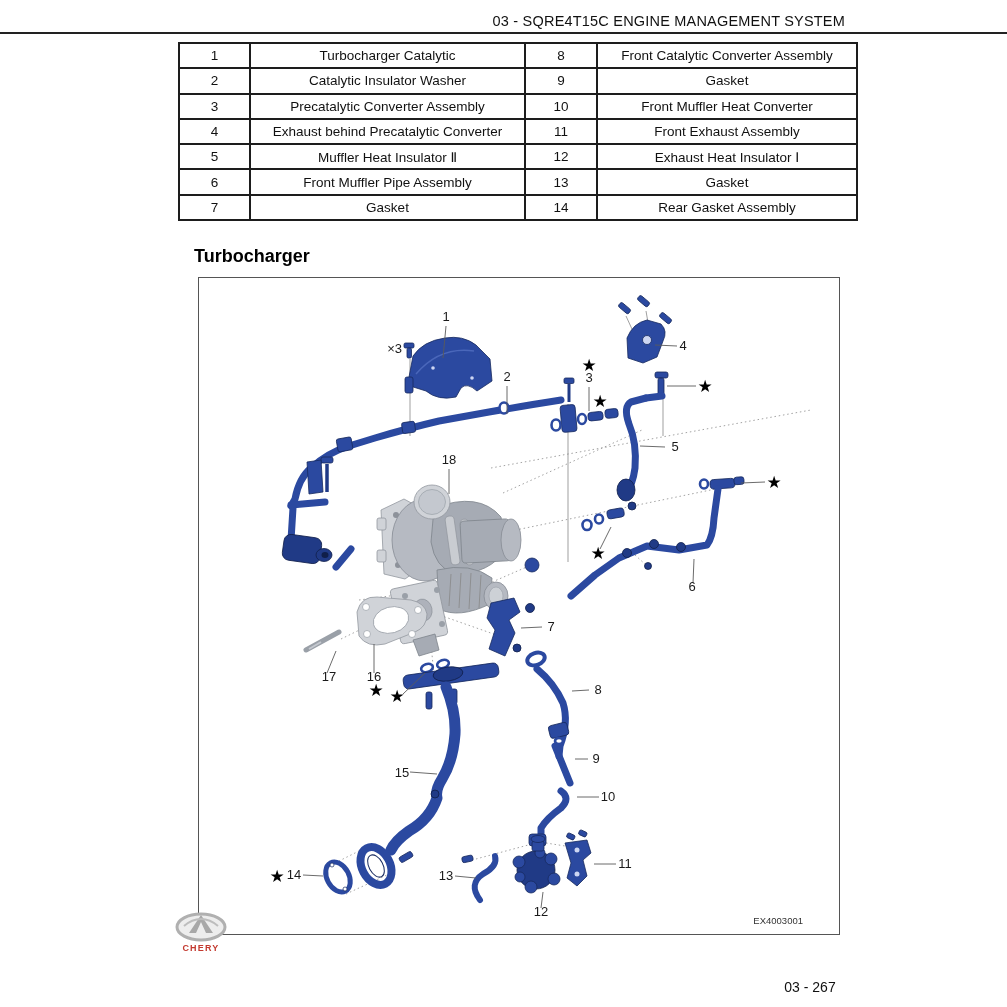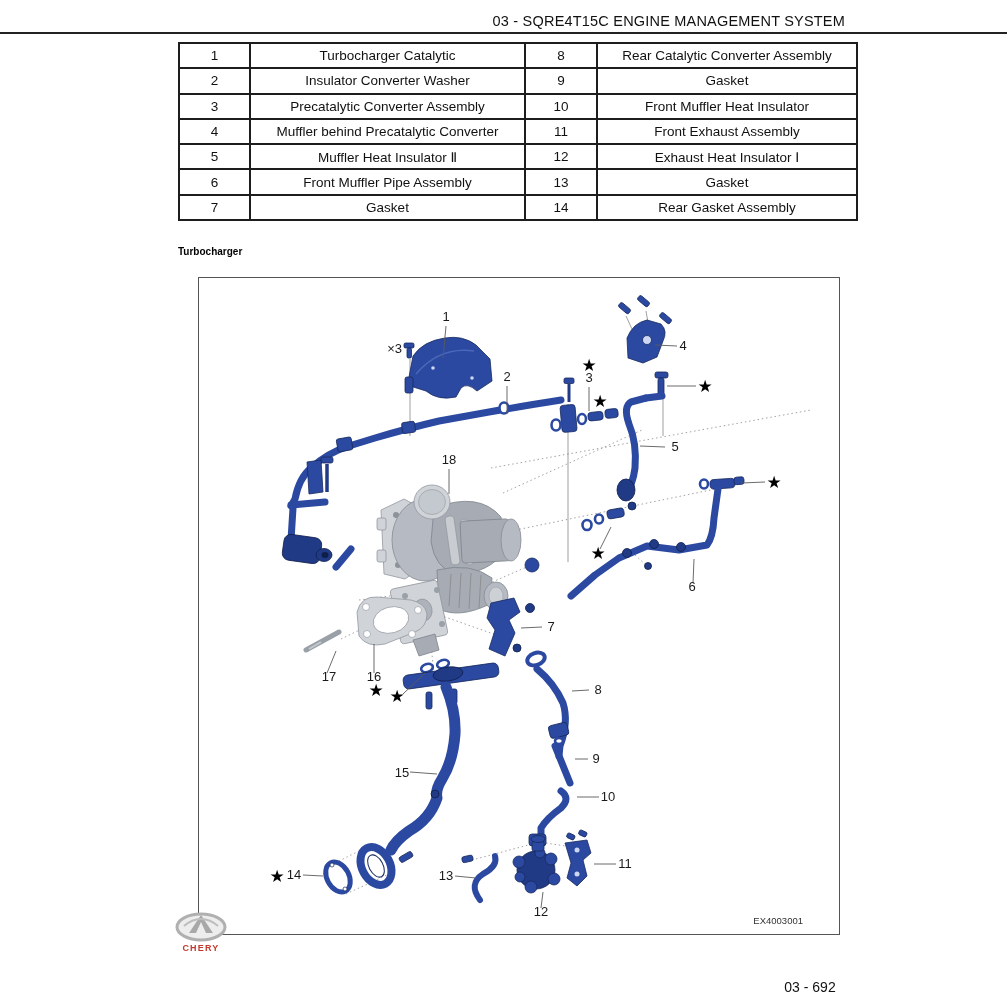--- a/index.html
+++ b/index.html
@@ -5,21 +5,21 @@
   html,body{margin:0;padding:0;background:#fff;}
   .page{position:relative;width:1007px;height:1007px;background:#fff;overflow:hidden;
         font-family:"Liberation Sans", sans-serif;color:#111;}
   .hdr{position:absolute;top:13px;left:0;width:845px;text-align:right;
        font-size:14.5px;letter-spacing:.2px;color:#111;}
   .hdr-rule{position:absolute;top:32px;left:0;width:1007px;height:2px;background:#222;}
   table.parts{position:absolute;top:42px;left:178px;border-collapse:collapse;table-layout:fixed;width:654px;}
   table.parts td{border:2px solid #1d1d1d;text-align:center;vertical-align:middle;
        font-size:13.5px;height:23.3px;padding:0 4px;color:#111;}
   td.c-no1{width:61px}td.c-d1{width:265px}td.c-no2{width:62px}td.c-d2{width:250px}
-  .sec-head{position:absolute;top:246px;left:178px;font-size:10px;font-weight:bold;color:#000;}
+  .sec-head{position:absolute;top:246px;left:194px;font-size:18px;font-weight:bold;color:#000;}
   .diagram{position:absolute;top:277px;left:198px;width:640px;height:656px;border:1.3px solid #555;background:#fff;}
   .callout{font-size:13px;fill:#1a1a1a;font-family:"Liberation Sans",sans-serif;}
   .star{font-size:17px;fill:#000;font-family:"DejaVu Sans",sans-serif;}
   .figcode{font-size:9.5px;fill:#333;font-family:"Liberation Sans",sans-serif;}
   .lead{stroke:#5a5a5a;stroke-width:.9;fill:none;}
   .thin{stroke:#777;stroke-width:.7;fill:none;}
   .dot{stroke:#999;stroke-width:.9;fill:none;stroke-dasharray:1.5 2.8;}
   .pipe{stroke:#2b49a0;stroke-width:7;fill:none;stroke-linecap:round;stroke-linejoin:round;}
   .pipeW{stroke:#2b49a0;stroke-width:11;fill:none;stroke-linecap:round;stroke-linejoin:round;}
   .fit{fill:#2b49a0;stroke:#16295e;stroke-width:.8;}
@@ -39,37 +39,37 @@
 
   <div class="hdr">03 - SQRE4T15C ENGINE MANAGEMENT SYSTEM</div>
   <div class="hdr-rule"></div>
 
   <table class="parts">
     <tbody>
         <tr>
           <td class="c-no1">1</td>
           <td class="c-d1">Turbocharger Catalytic</td>
           <td class="c-no2">8</td>
-          <td class="c-d2">Rear Catalytic Converter Assembly</td>
+          <td class="c-d2">Front Catalytic Converter Assembly</td>
         </tr>
         <tr>
           <td class="c-no1">2</td>
-          <td class="c-d1">Insulator Converter Washer</td>
+          <td class="c-d1">Catalytic Insulator Washer</td>
           <td class="c-no2">9</td>
           <td class="c-d2">Gasket</td>
         </tr>
         <tr>
           <td class="c-no1">3</td>
           <td class="c-d1">Precatalytic Converter Assembly</td>
           <td class="c-no2">10</td>
-          <td class="c-d2">Front Muffler Heat Insulator</td>
+          <td class="c-d2">Front Muffler Heat Converter</td>
         </tr>
         <tr>
           <td class="c-no1">4</td>
-          <td class="c-d1">Muffler behind Precatalytic Converter</td>
+          <td class="c-d1">Exhaust behind Precatalytic Converter</td>
           <td class="c-no2">11</td>
           <td class="c-d2">Front Exhaust Assembly</td>
         </tr>
         <tr>
           <td class="c-no1">5</td>
           <td class="c-d1">Muffler Heat Insulator Ⅱ</td>
           <td class="c-no2">12</td>
           <td class="c-d2">Exhaust Heat Insulator Ⅰ</td>
         </tr>
         <tr>
@@ -369,15 +369,15 @@
   </div>
 
   <div class="logo">
     <svg width="58" height="44" viewBox="0 0 58 44">
       <ellipse cx="29" cy="15" rx="24" ry="13" fill="#ededed" stroke="#b0b0b0" stroke-width="3"></ellipse>
       <path d="M17,21 L29,3 L41,21 L34,21 L29,10 L24,21 Z" fill="#a8a8a8"></path>
       <path d="M12,14 Q20,7 29,7 Q38,7 46,14" fill="none" stroke="#bdbdbd" stroke-width="2"></path>
       <text class="logo-txt" x="29" y="39" text-anchor="middle">CHERY</text>
     </svg>
   </div>
-  <div class="footer-page">03 - 692</div>
+  <div class="footer-page">03 - 267</div>
 
 </div>
 
 </body></html>

